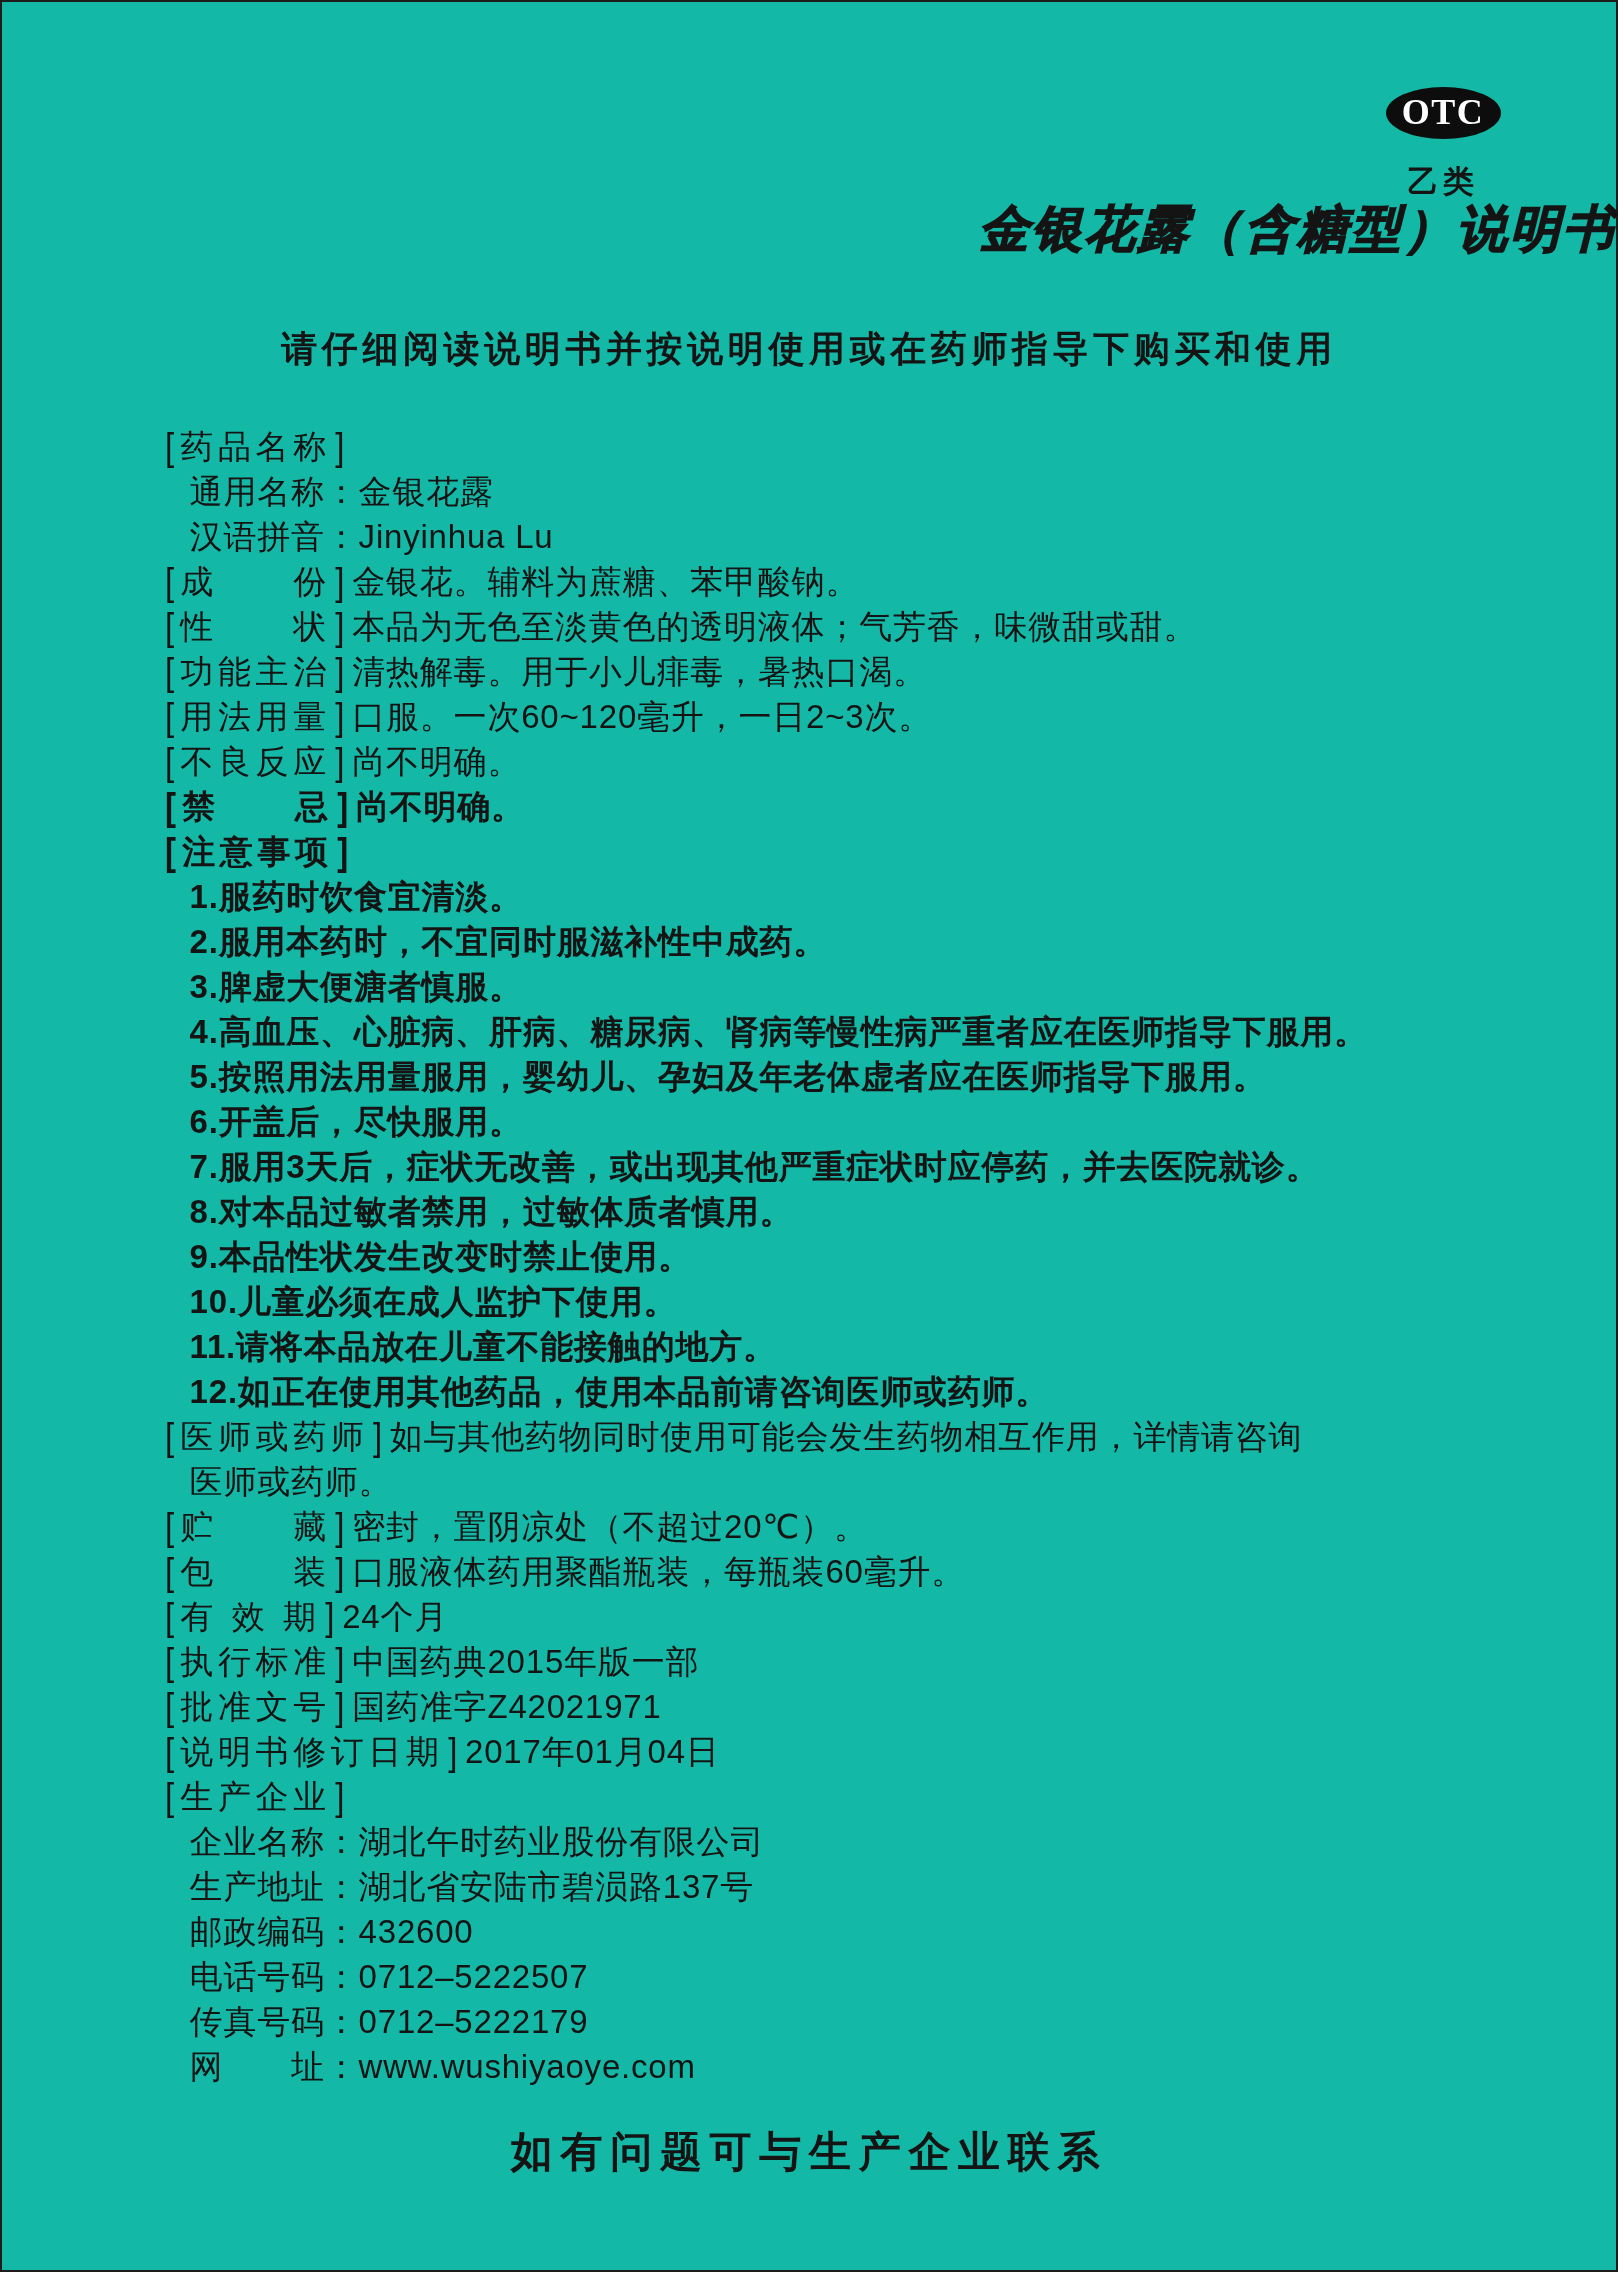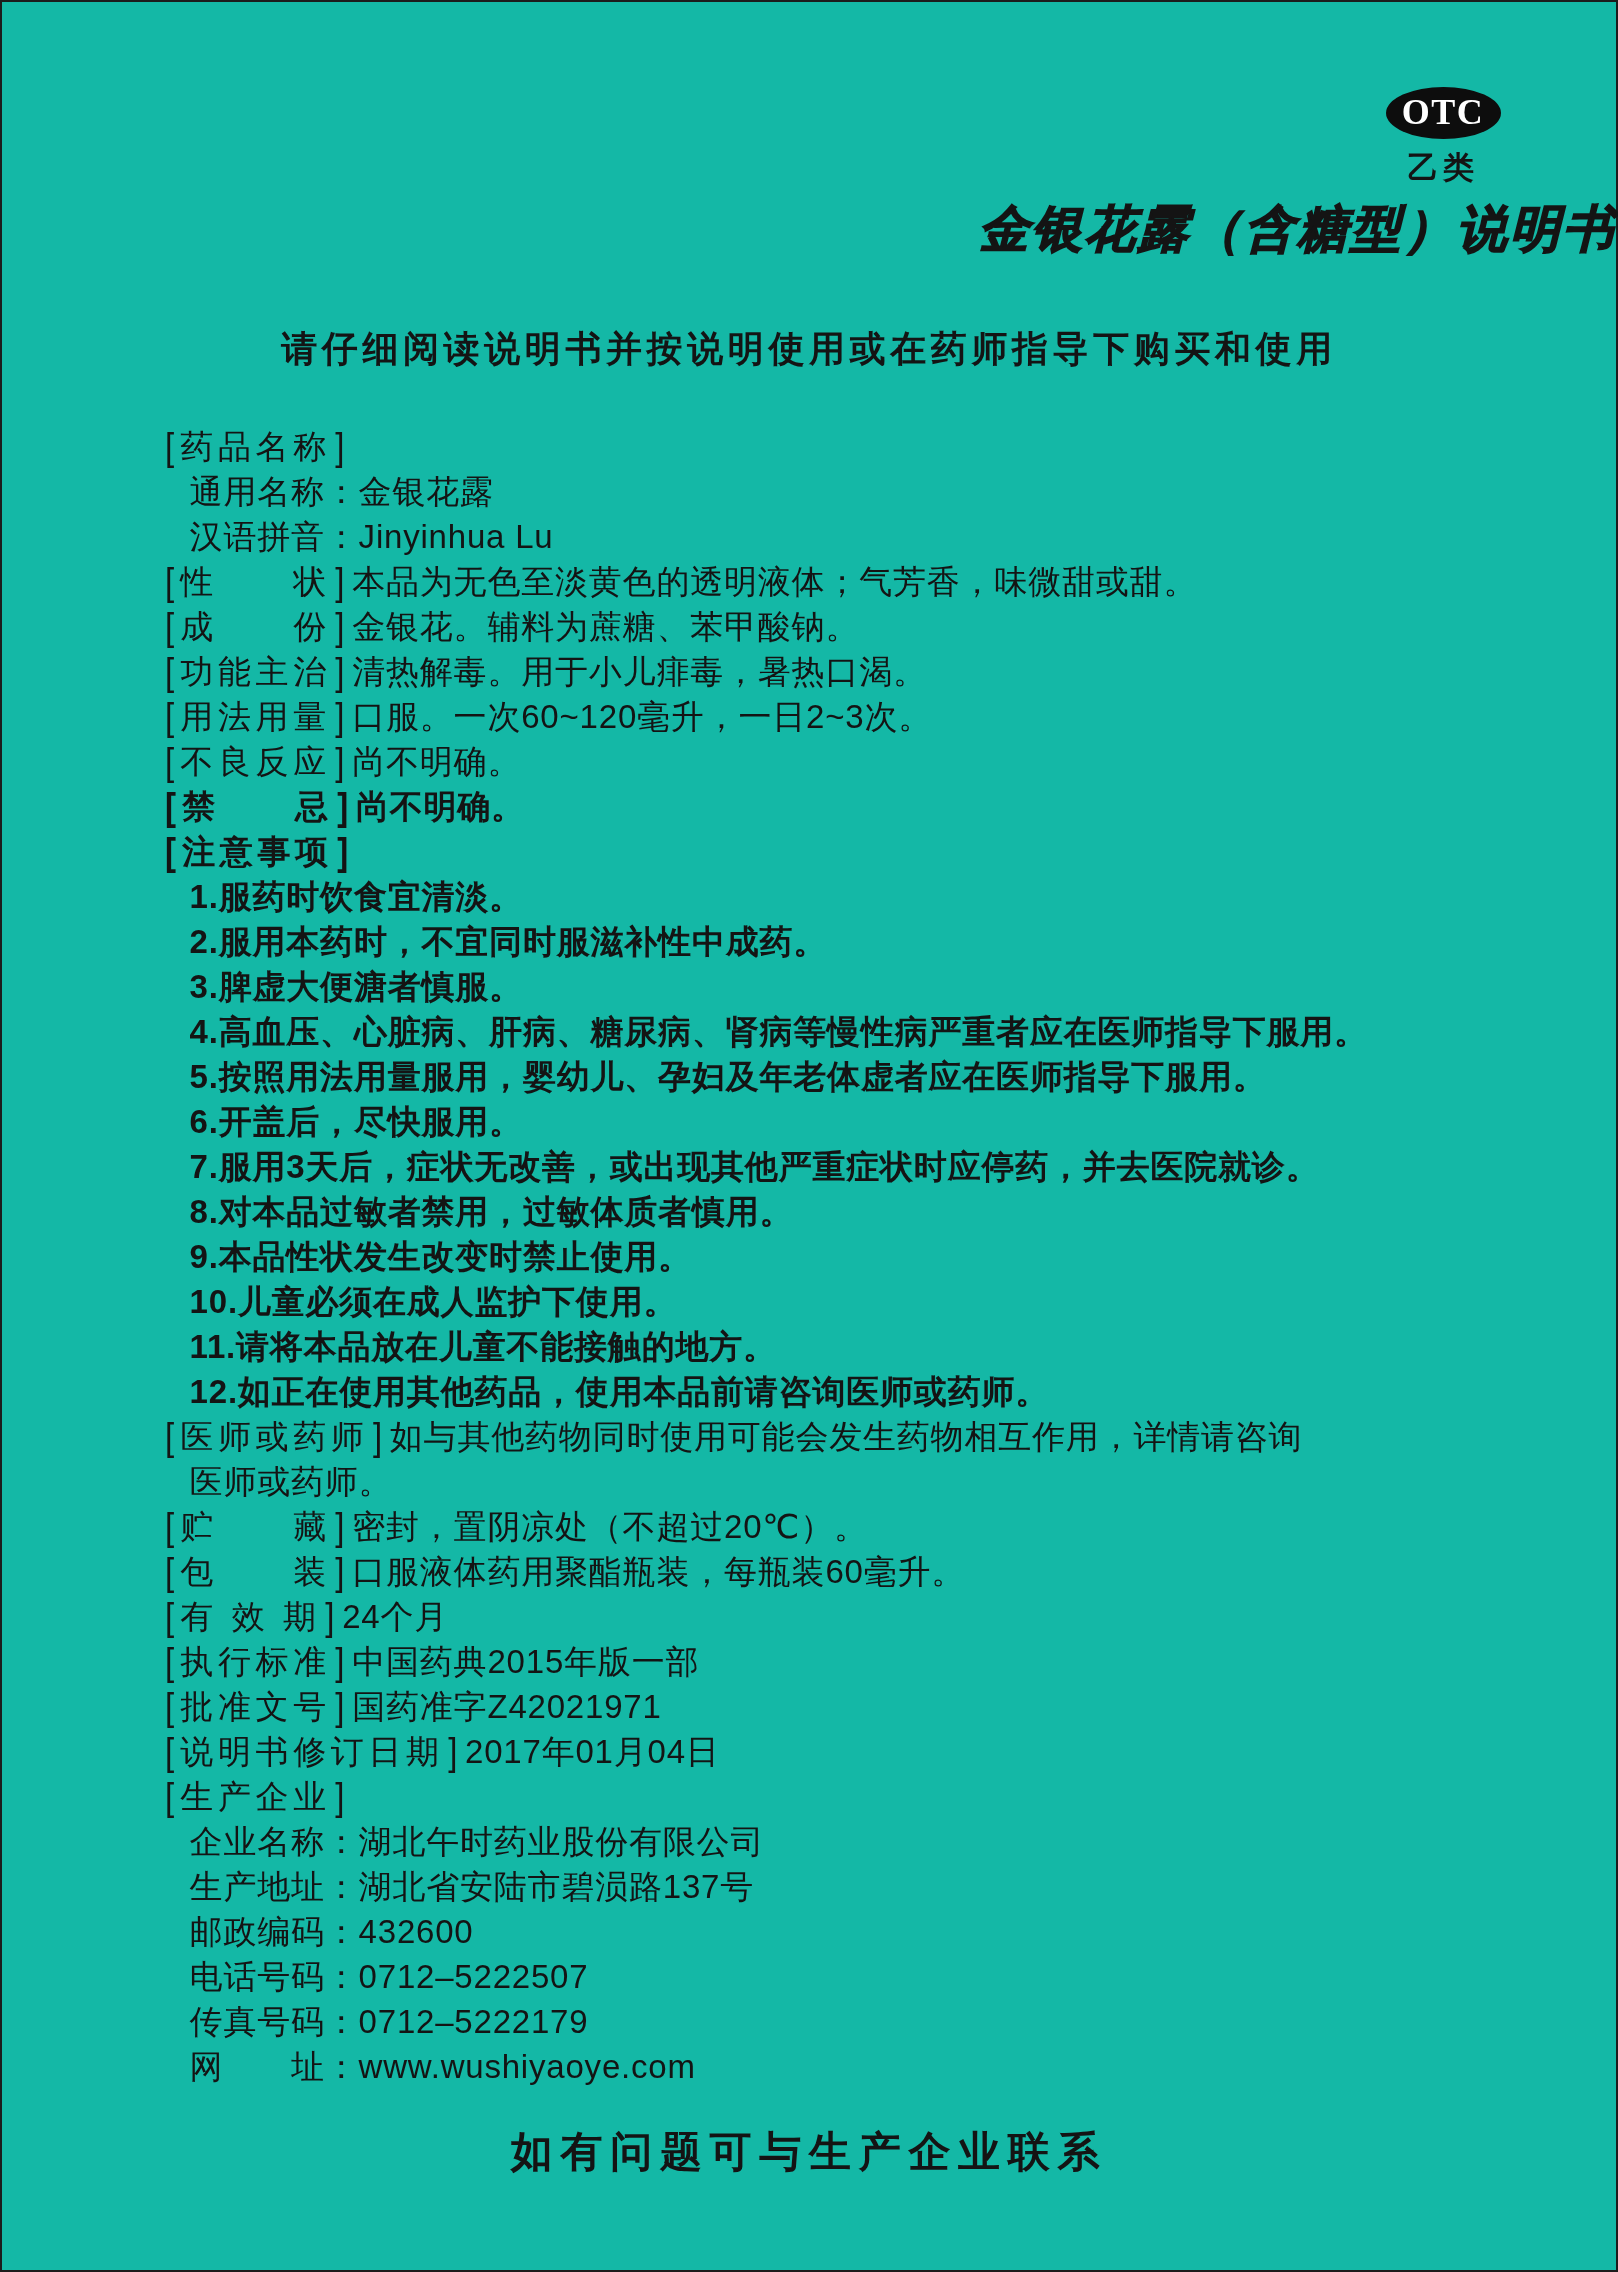--- a/index.html
+++ b/index.html
@@ -18,21 +18,21 @@
   }
   
   .otc-badge { position: absolute; top: 85px; left: 1382px; width: 118px; text-align: center; }
   .otc-ellipse {
     width: 115px; height: 52px; margin: 0 auto;
     background: #0d0d0d; border-radius: 50%;
     color: #ffffff; font-family: "Liberation Serif", "DejaVu Serif", serif;
     font-weight: bold; font-size: 36px; line-height: 50px;
     letter-spacing: 1.5px; text-align: center;
   }
-  .otc-category { margin-top: 8px; font-size: 31px; letter-spacing: 4.6px; font-weight: bold; }
+  .otc-category { margin-top: 22px; font-size: 31px; letter-spacing: 4.6px; font-weight: bold; }
   
   .doc-title {
     position: absolute; top: 194px; left: 0; width: 100%;
     text-align: right; font-size: 50px; font-weight: bold;
     letter-spacing: 3.1px; -webkit-text-stroke: 1.5px #141414;
     white-space: nowrap;
     font-style: italic;
   }
   .doc-subtitle {
     position: absolute; top: 323px; left: 0; width: 100%;
@@ -71,22 +71,22 @@
   </div>
 
   <div class="doc-title">金银花露（含糖型）说明书</div>
 
   <div class="doc-subtitle">请仔细阅读说明书并按说明使用或在药师指导下购买和使用</div>
 
   <div class="leaflet-body">
       <div class="row"><span class="br">[</span><span class="lbl">药品名称</span><span class="br rb">]</span></div>
       <div class="row indent"><span class="txt">通用名称：金银花露</span></div>
       <div class="row indent"><span class="txt">汉语拼音：Jinyinhua Lu</span></div>
+      <div class="row"><span class="br">[</span><span class="lbl">成　　份</span><span class="br rb">]</span><span class="txt">金银花。辅料为蔗糖、苯甲酸钠。</span></div>
       <div class="row"><span class="br">[</span><span class="lbl">性　　状</span><span class="br rb">]</span><span class="txt">本品为无色至淡黄色的透明液体；气芳香，味微甜或甜。</span></div>
-      <div class="row"><span class="br">[</span><span class="lbl">成　　份</span><span class="br rb">]</span><span class="txt">金银花。辅料为蔗糖、苯甲酸钠。</span></div>
       <div class="row"><span class="br">[</span><span class="lbl">功能主治</span><span class="br rb">]</span><span class="txt">清热解毒。用于小儿痱毒，暑热口渴。</span></div>
       <div class="row"><span class="br">[</span><span class="lbl">用法用量</span><span class="br rb">]</span><span class="txt">口服。一次60~120毫升，一日2~3次。</span></div>
       <div class="row"><span class="br">[</span><span class="lbl">不良反应</span><span class="br rb">]</span><span class="txt">尚不明确。</span></div>
       <div class="row bold"><span class="br">[</span><span class="lbl">禁　　忌</span><span class="br rb">]</span><span class="txt">尚不明确。</span></div>
       <div class="row bold"><span class="br">[</span><span class="lbl">注意事项</span><span class="br rb">]</span></div>
       <div class="row indent bold"><span class="txt">1.服药时饮食宜清淡。</span></div>
       <div class="row indent bold"><span class="txt">2.服用本药时，不宜同时服滋补性中成药。</span></div>
       <div class="row indent bold"><span class="txt">3.脾虚大便溏者慎服。</span></div>
       <div class="row indent bold"><span class="txt">4.高血压、心脏病、肝病、糖尿病、肾病等慢性病严重者应在医师指导下服用。</span></div>
       <div class="row indent bold"><span class="txt">5.按照用法用量服用，婴幼儿、孕妇及年老体虚者应在医师指导下服用。</span></div>

